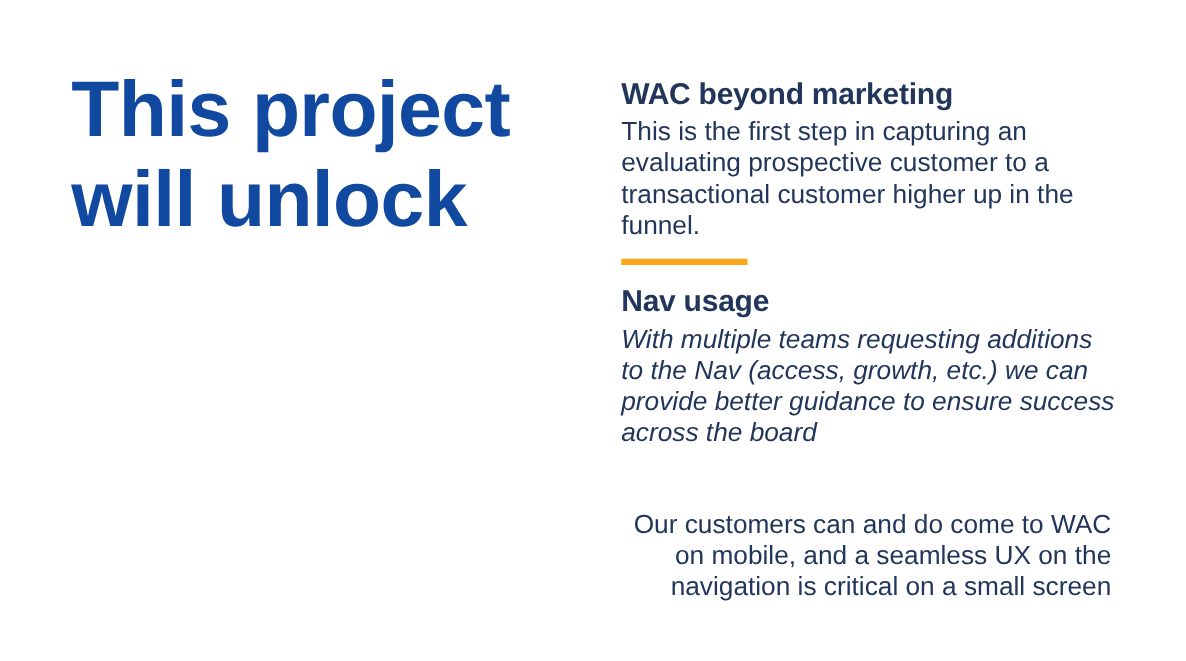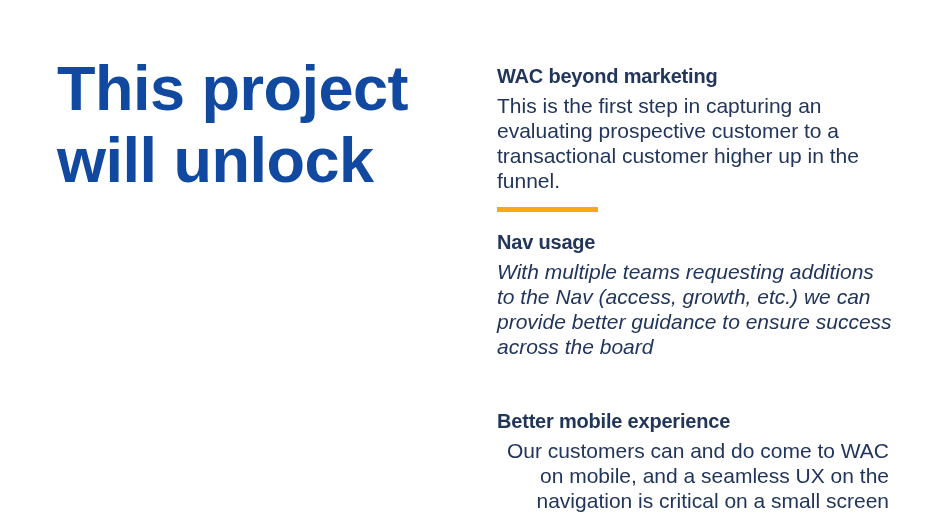--- a/index.html
+++ b/index.html
@@ -44,21 +44,21 @@
     left: 497px;
     top: 62px;
     width: 400px;
   }
   .point {
     position: relative;
   }
   .point-1 { margin-bottom: 0; }
   .point-heading {
     margin: 0 0 3px 0;
-    font-size: 20px;
+    font-size: 24px;
     line-height: 28px;
     font-weight: bold;
     color: #22355B;
     letter-spacing: -0.2px;
   }
   .point-body {
     margin: 0;
     font-size: 21px;
     line-height: 25px;
     color: #22355B;
@@ -92,19 +92,18 @@
       <p class="point-body">This is the first step in capturing an evaluating prospective customer to a transactional customer higher up in the funnel.</p>
       <div class="divider"></div>
     </div>
 
     <div class="point point-2">
       <h2 class="point-heading">Nav usage</h2>
       <p class="point-body">With multiple teams requesting additions to the Nav (access, growth, etc.) we can provide better guidance to ensure success across the board</p>
     </div>
 
     <div class="point point-3">
-      <h2 class="point-heading">Better mobile experience</h2>
       <p class="point-body">Our customers can and do come to WAC on mobile, and a seamless UX on the navigation is critical on a small screen</p>
     </div>
 
   </div>
 
 </div>
 
 </body></html>

